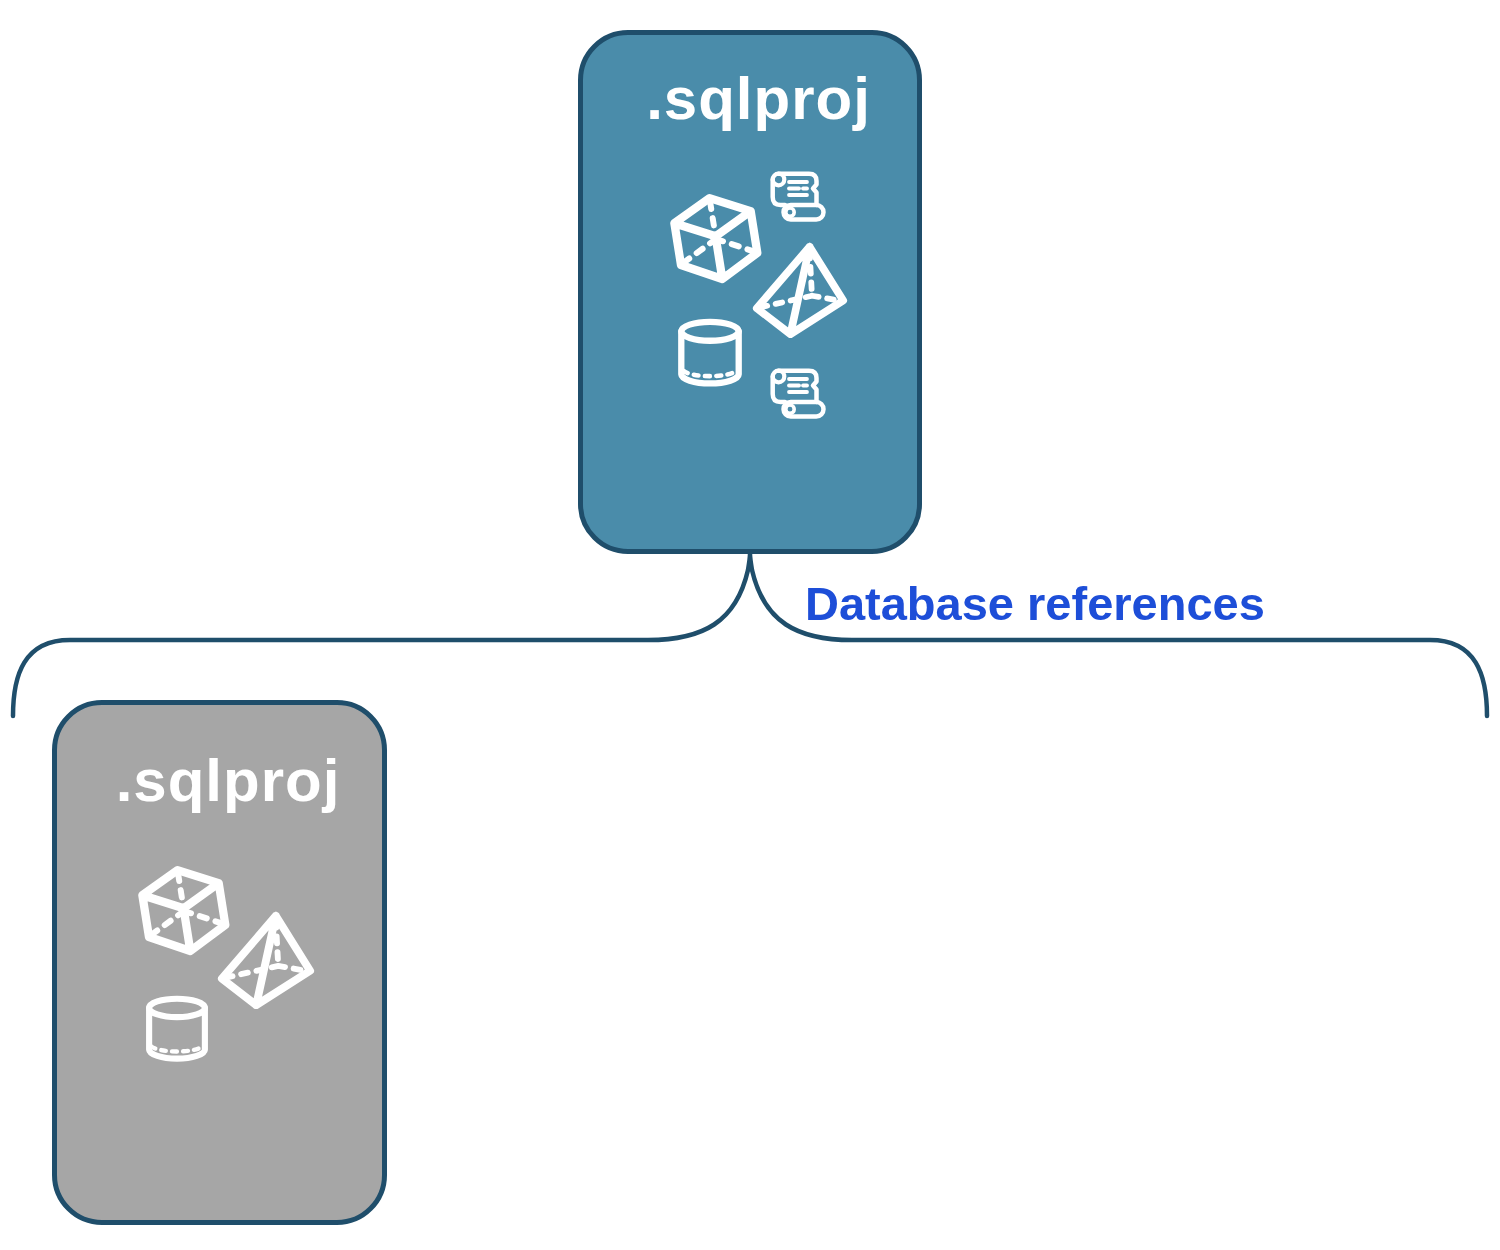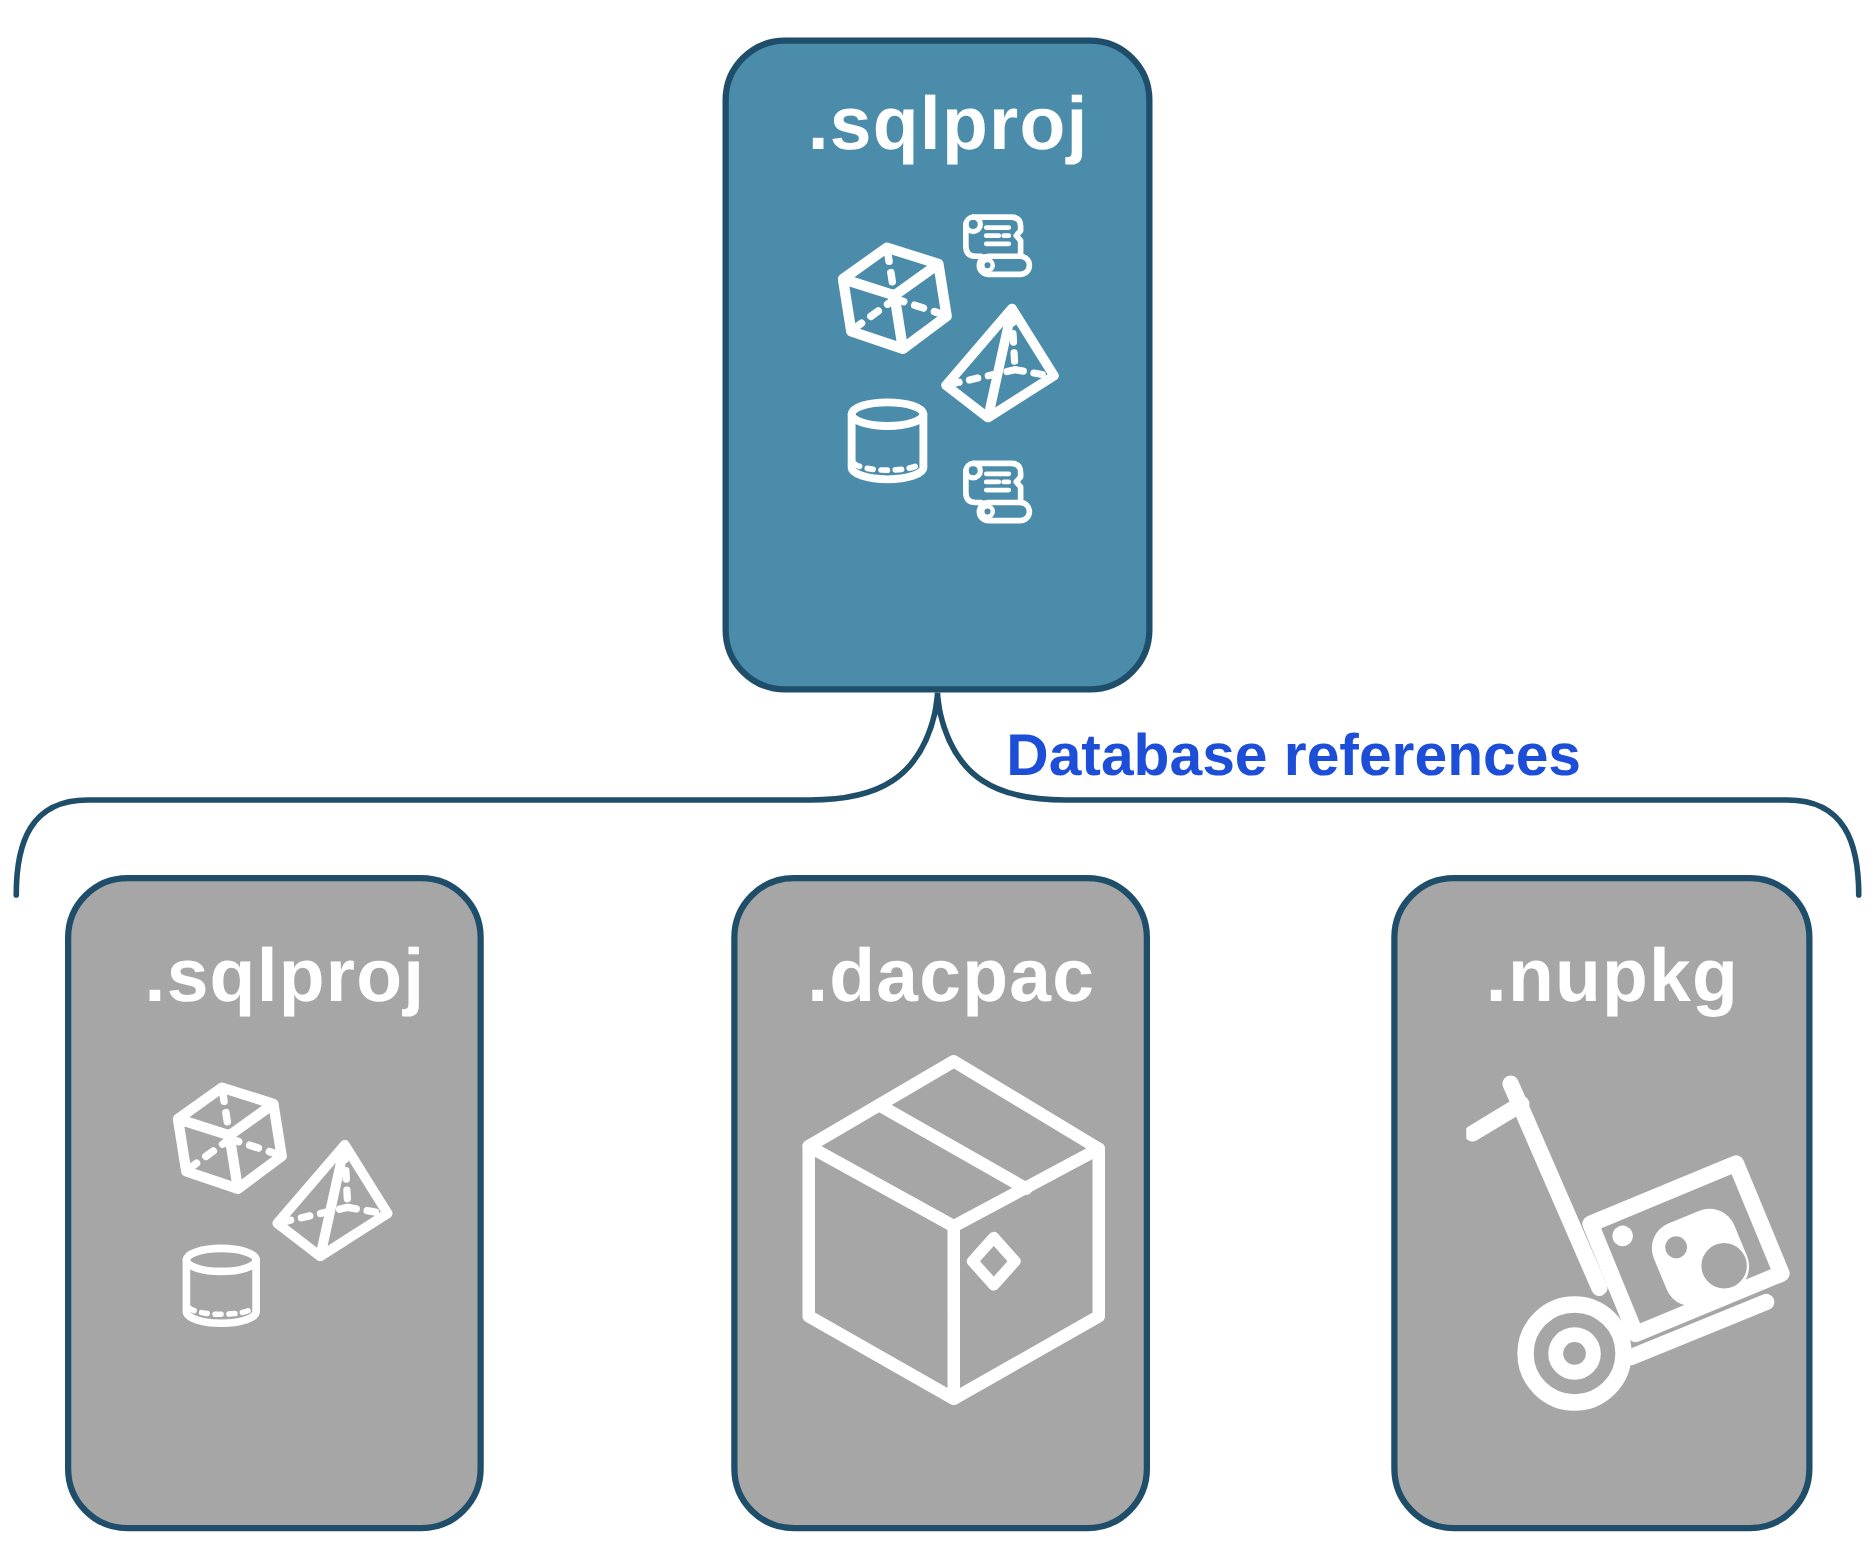--- a/index.html
+++ b/index.html
@@ -118,47 +118,15 @@
 
     <svg class="icon" style="left:86px;top:282px;width:68px;height:84px" viewBox="0 0 100 100" xmlns="http://www.w3.org/2000/svg">
       <g stroke="#fff" fill="none" stroke-linecap="round" stroke-linejoin="round">
         <ellipse cx="50" cy="19" rx="41" ry="13.5" stroke-width="9"></ellipse>
         <path stroke-width="9" d="M9 19 V80 M91 19 V80 M9 80 A41 13.5 0 0 0 91 80"></path>
         <path stroke-width="6.5" stroke-dasharray="7 9" d="M12 75.5 A40 11 0 0 0 88 75.5"></path>
       </g>
     </svg>
   </div>
 
-  <div class="card card--child2">
-    <h2>.dacpac</h2>
 
-    <svg class="icon" style="left:45px;top:138px;width:255px;height:282px" viewBox="0 0 255 282" xmlns="http://www.w3.org/2000/svg">
-      <g stroke="#fff" fill="none" stroke-width="10" stroke-linecap="round" stroke-linejoin="round">
-        <path d="M128 6 L244 76 L128 138 L12 74 Z"></path>
-        <path d="M12 74 L12 210 M244 76 L244 210 M128 138 L128 276 M12 210 L128 276 M244 210 L128 276"></path>
-        <path d="M70 42 L186 108"></path>
-        <path stroke-width="9" d="M160 147 L177 166 L160 185 L143 166 Z"></path>
-      </g>
-    </svg>
-  </div>
-
-  <div class="card card--child3">
-    <h2>.nupkg</h2>
-
-    <svg class="icon" style="left:55px;top:152px;width:284px;height:284px" viewBox="0 0 100 100" xmlns="http://www.w3.org/2000/svg">
-      <g stroke="#fff" fill="none" stroke-linecap="round" stroke-linejoin="round">
-        <path stroke-width="4.6" d="M12.5 3.5 L37.5 61"></path>
-        <path stroke-width="4.6" d="M1.8 17.5 L15.5 9.2"></path>
-        <circle cx="30.5" cy="79.5" r="13.8" stroke-width="4.6"></circle>
-        <circle cx="30.5" cy="79.5" r="5.3" stroke-width="4.2"></circle>
-        <path stroke-width="4.6" d="M76 26 L88.8 57 L47.7 74 L35 43 Z"></path>
-        <path stroke-width="4.6" d="M46.5 80.5 L84.5 65"></path>
-        <g transform="rotate(-22.5 62 50)" stroke="none">
-          <rect x="52.5" y="41.5" width="24.5" height="24.5" rx="7.5" fill="#fff"></rect>
-          <circle cx="70" cy="58.5" r="6.4" fill="#A6A6A6"></circle>
-          <circle cx="59.5" cy="48.5" r="3.1" fill="#A6A6A6"></circle>
-          <circle cx="46.8" cy="39.8" r="2.9" fill="#fff"></circle>
-        </g>
-      </g>
-    </svg>
-  </div>
 
 </div>
 
 </body></html>

